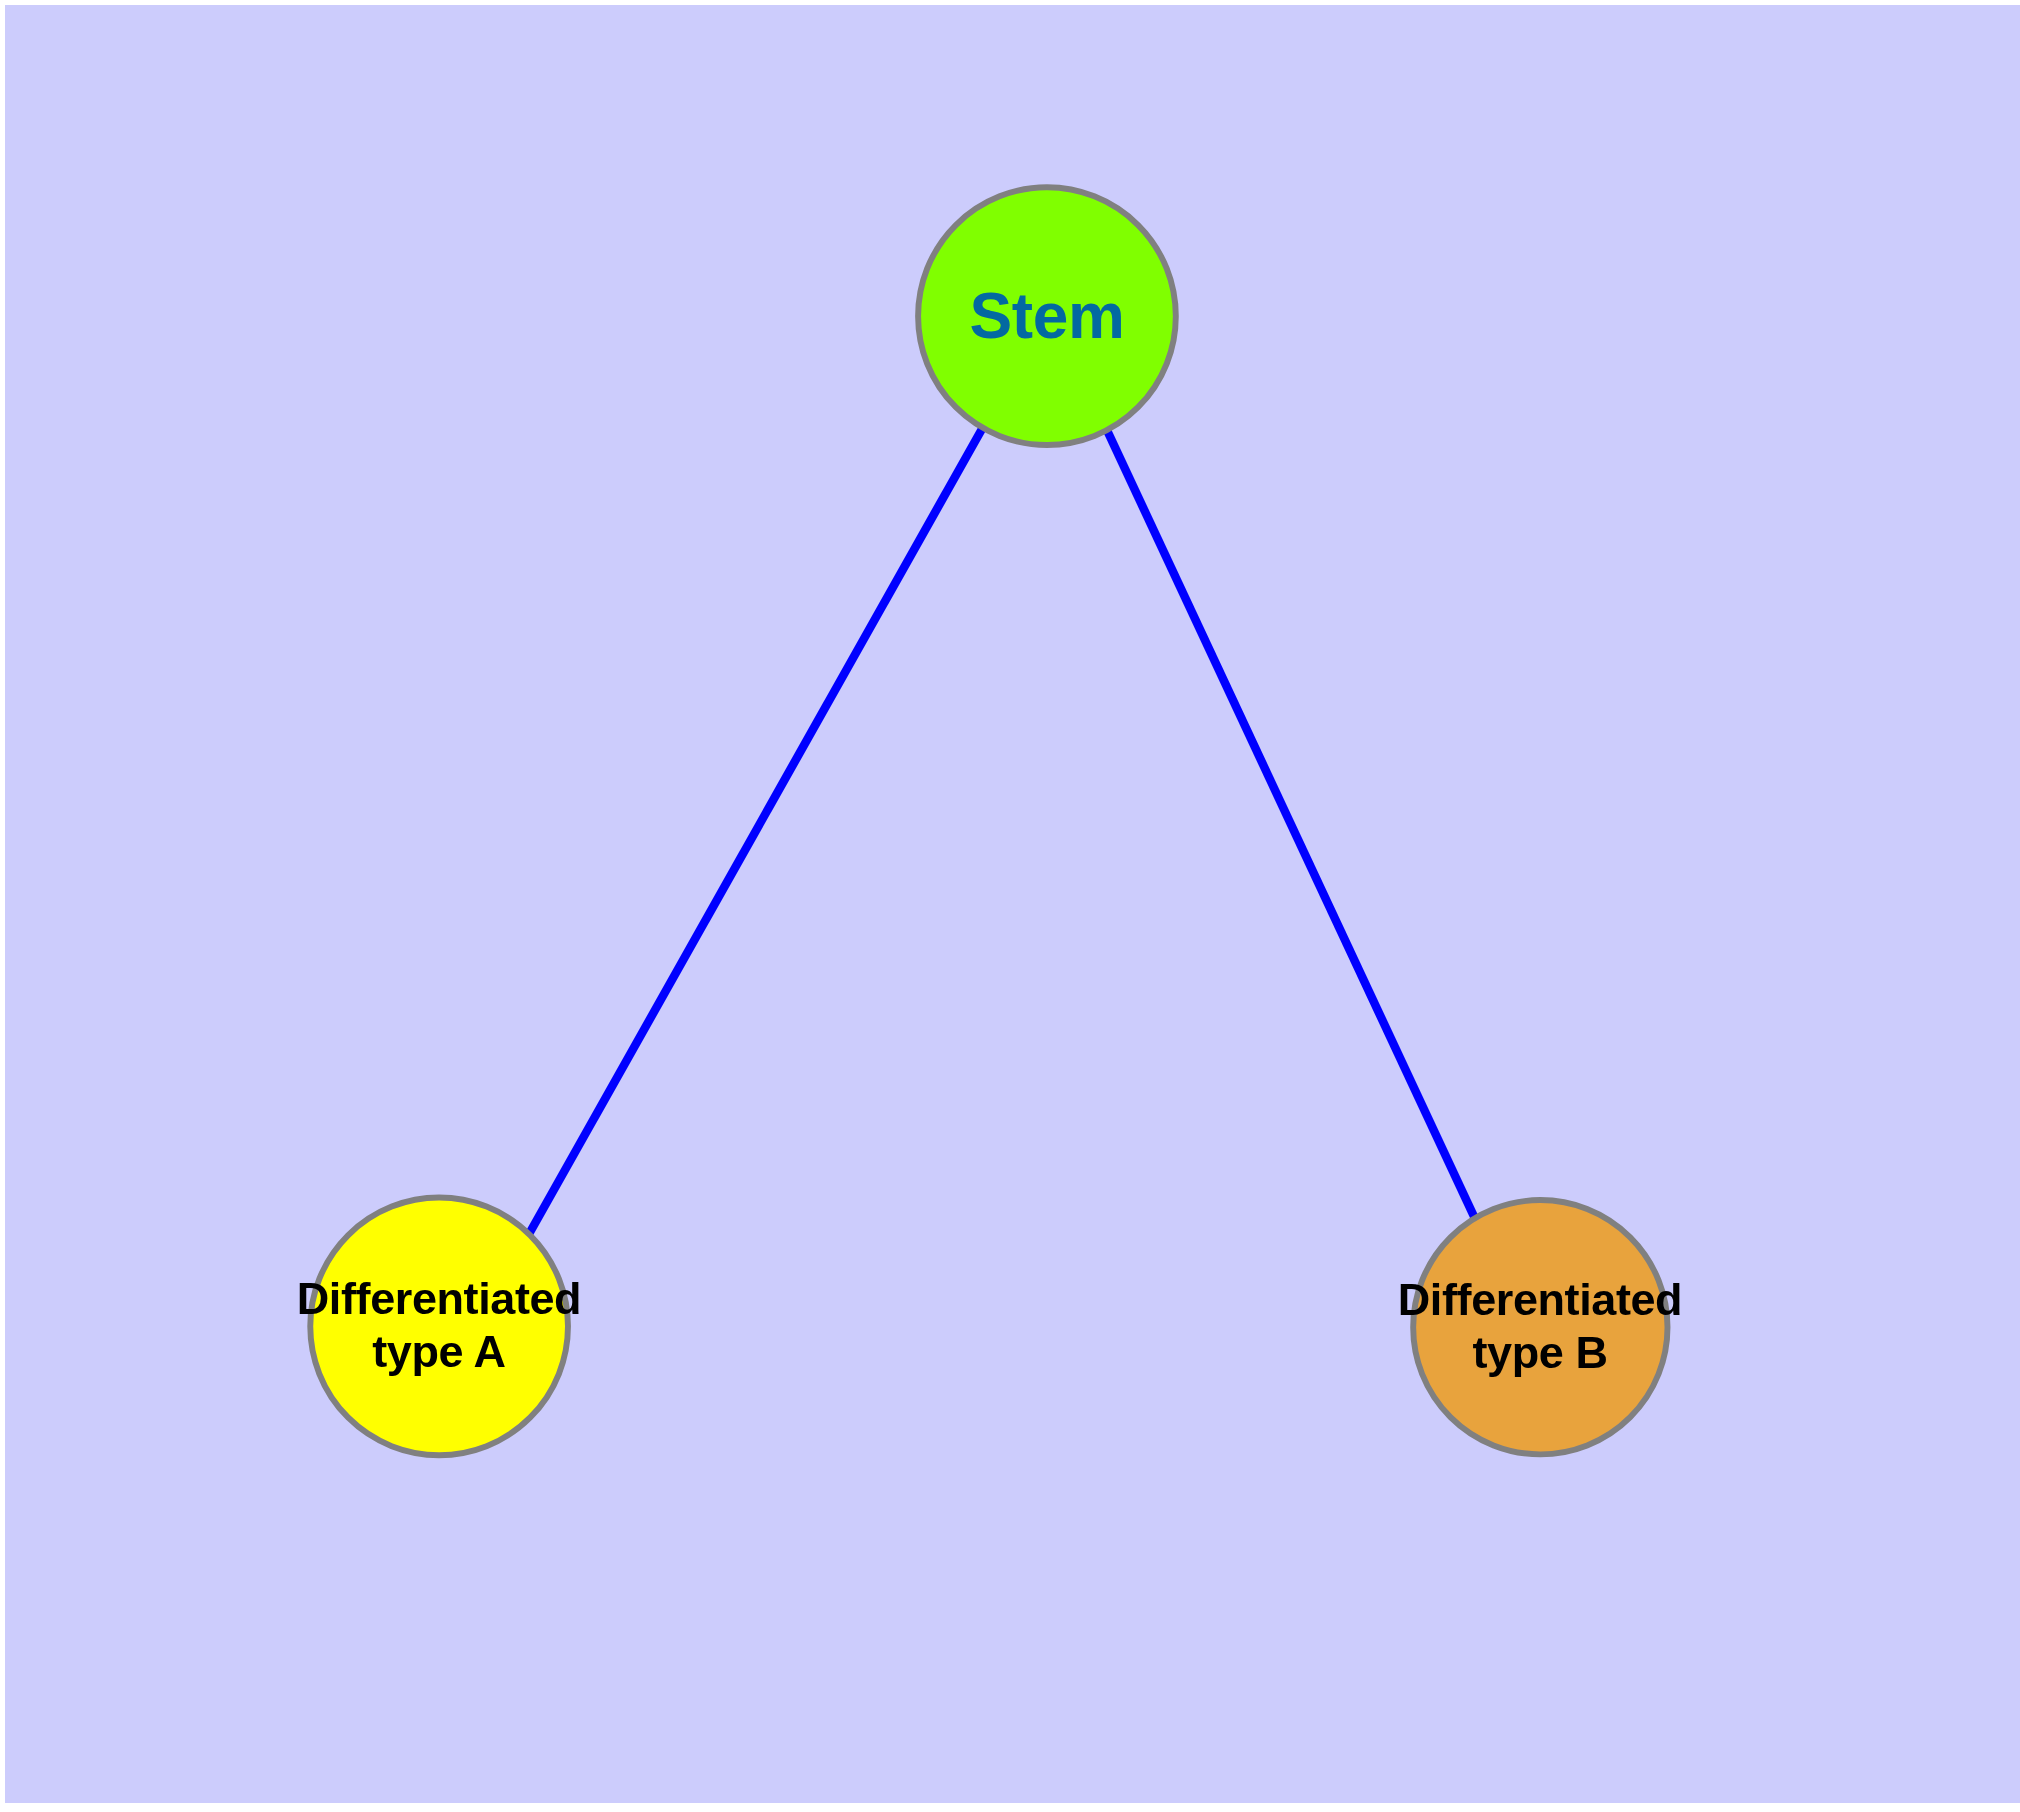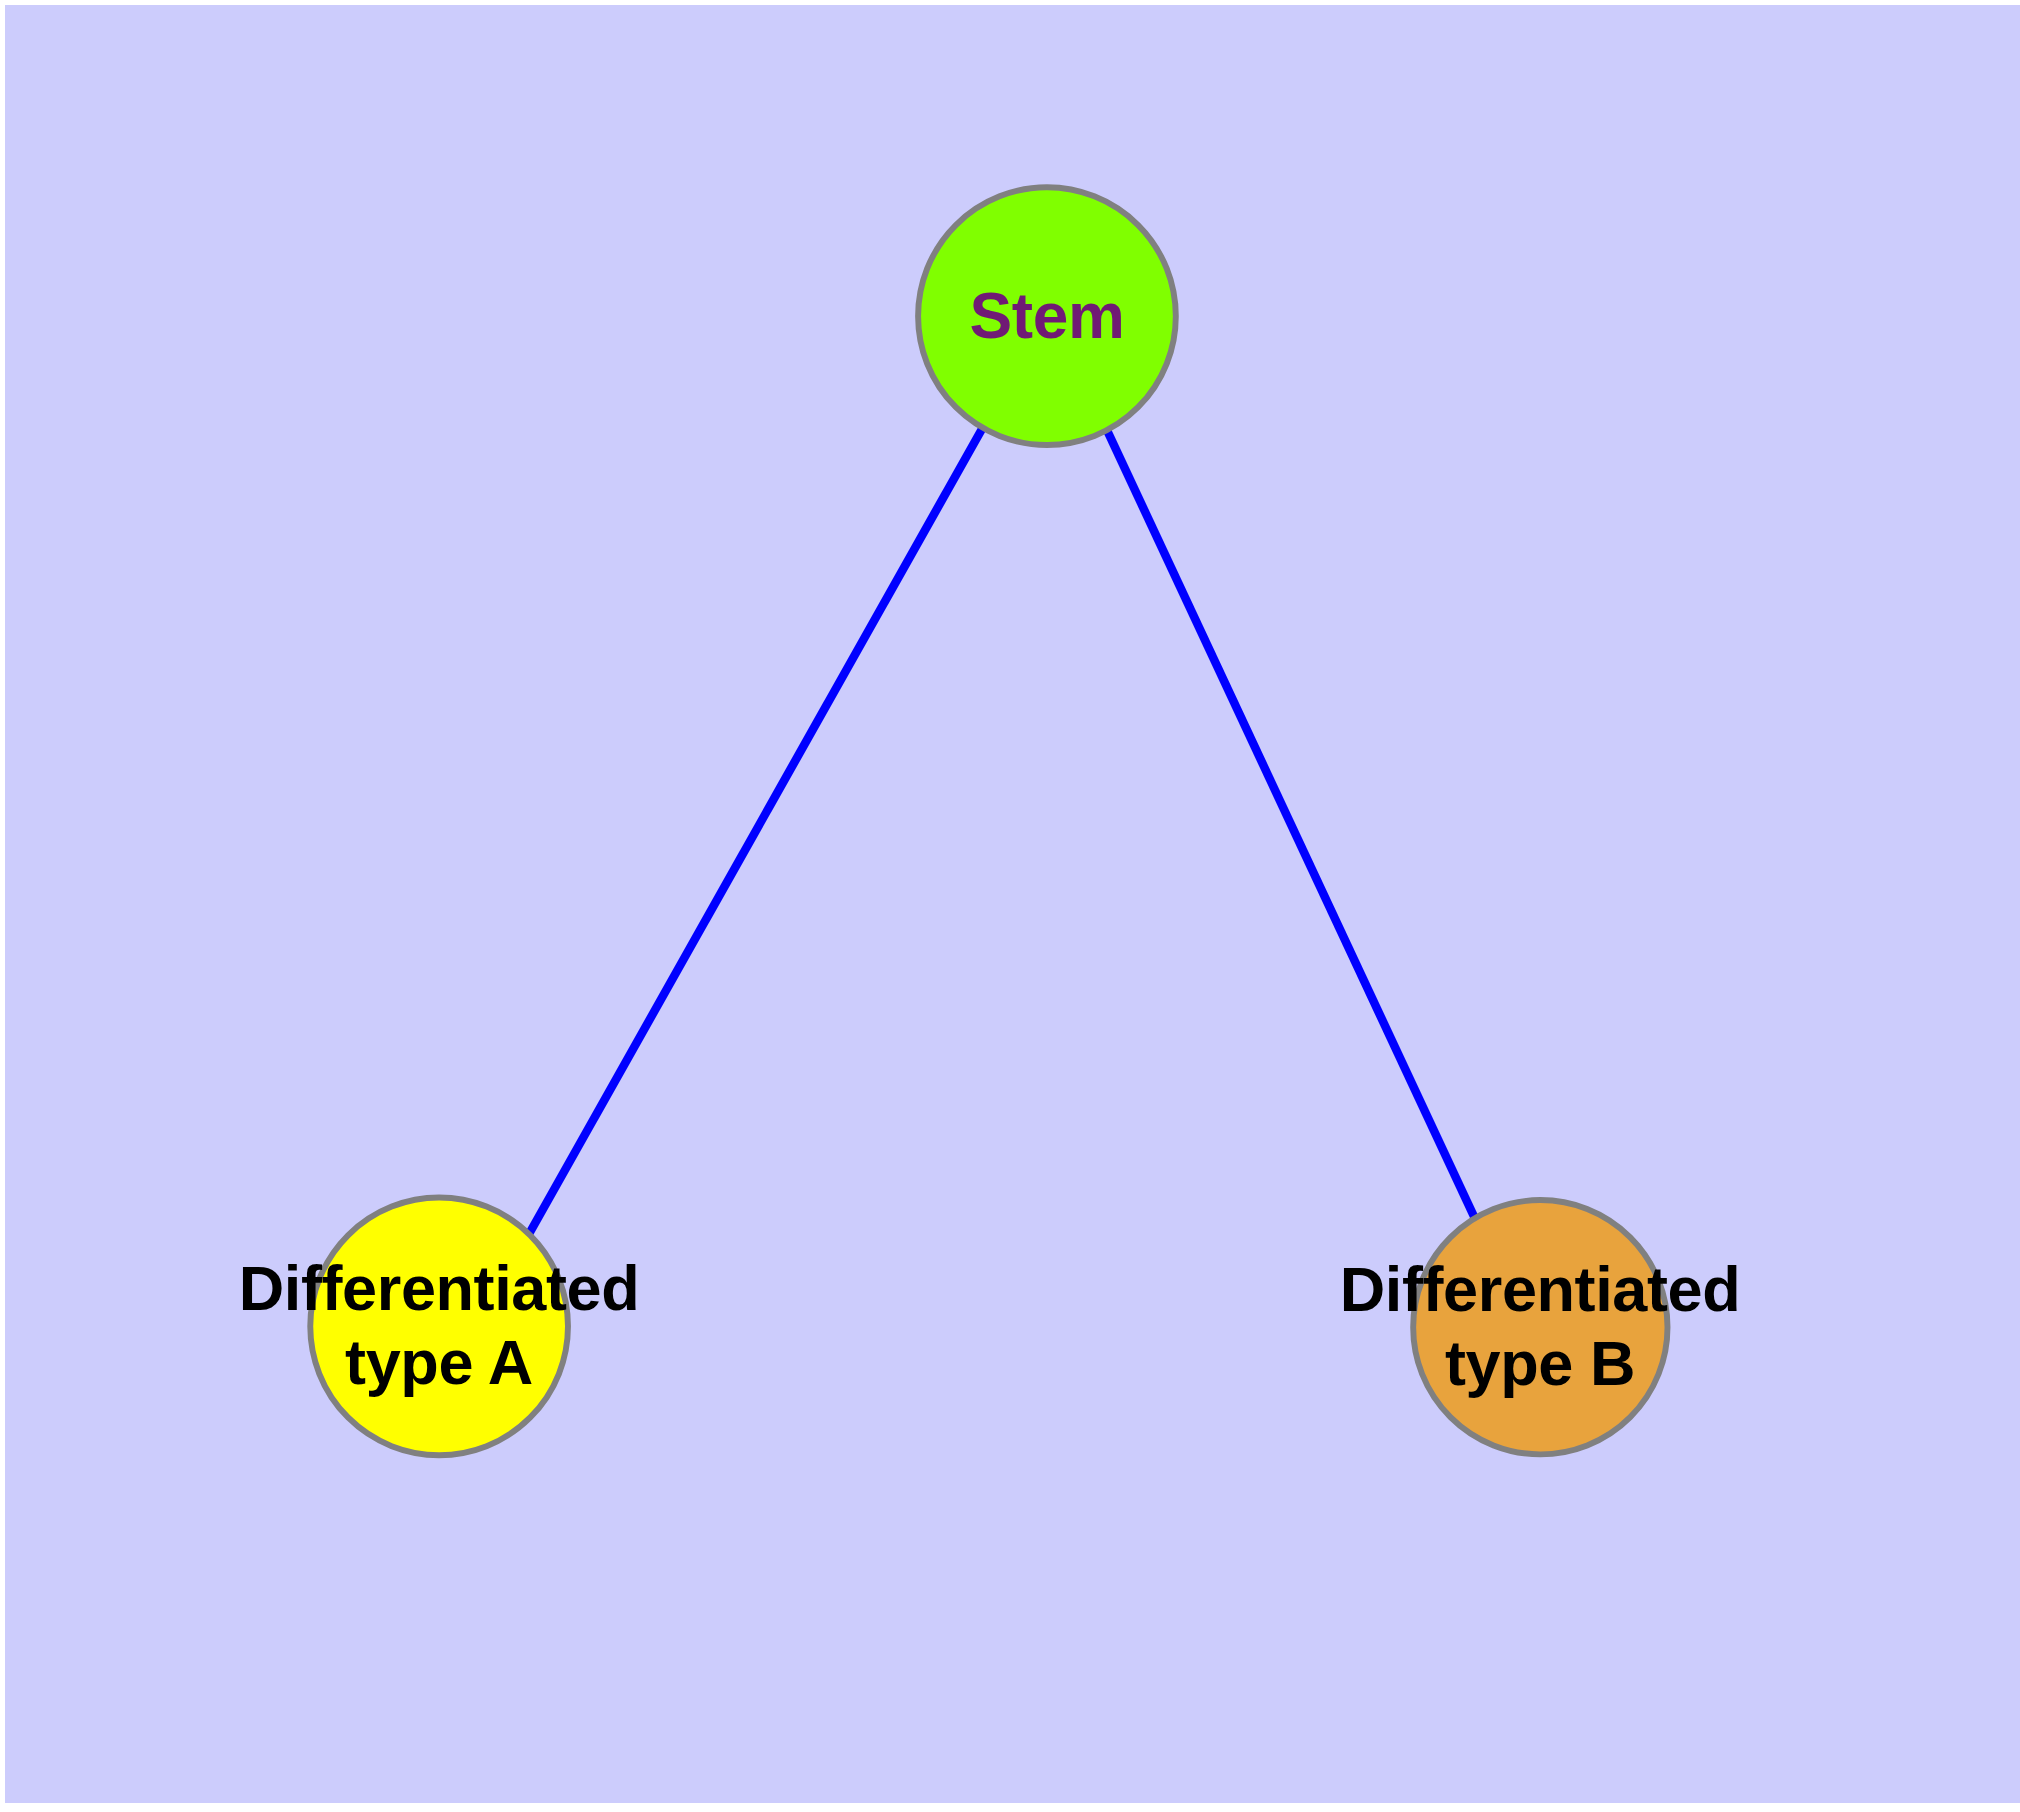--- a/index.html
+++ b/index.html
@@ -40,21 +40,21 @@
     stroke: #0000ff;
     stroke-width: 10;
     stroke-linecap: butt;
   }
   .node-label {
     position: absolute;
     transform: translate(-50%, -50%);
     text-align: center;
     color: #000000;
     font-weight: bold;
-    font-size: 63px;
+    font-size: 45px;
     line-height: 1.17;
     white-space: pre;
     letter-spacing: -0.4px;
     pointer-events: none;
     font-family: "Liberation Sans", "DejaVu Sans", sans-serif;
   }
   .node-label.root {
     font-size: 64px;
   }
 </style>
@@ -71,21 +71,21 @@
         <line class="edge-line" x1="1306" y1="508" x2="1740" y2="1438" stroke="#0000ff" stroke-width="10"></line>
       </g>
     <g id="nodes-layer">
         <circle class="node-circle" cx="1235" cy="373" r="152" fill="#80ff00" stroke="#808080" stroke-width="7"></circle>
         <circle class="node-circle" cx="518" cy="1565" r="152" fill="#ffff00" stroke="#808080" stroke-width="7"></circle>
         <circle class="node-circle" cx="1817" cy="1566" r="150" fill="#e8a33d" stroke="#808080" stroke-width="7"></circle>
       </g>
   </svg>
 
   <div id="labels-layer">
-      <div class="node-label root" style="left: 1047px; top: 316px; color: #701a75;">Stem</div>
+      <div class="node-label root" style="left: 1047px; top: 316px; color: #0369a1;">Stem</div>
       <div class="node-label" style="left: 439px; top: 1326px; color: rgb(0, 0, 0);">Differentiated
 type A</div>
       <div class="node-label" style="left: 1540px; top: 1327px; color: rgb(0, 0, 0);">Differentiated
 type B</div>
     </div>
 
 </div>
 
 
 </body></html>

